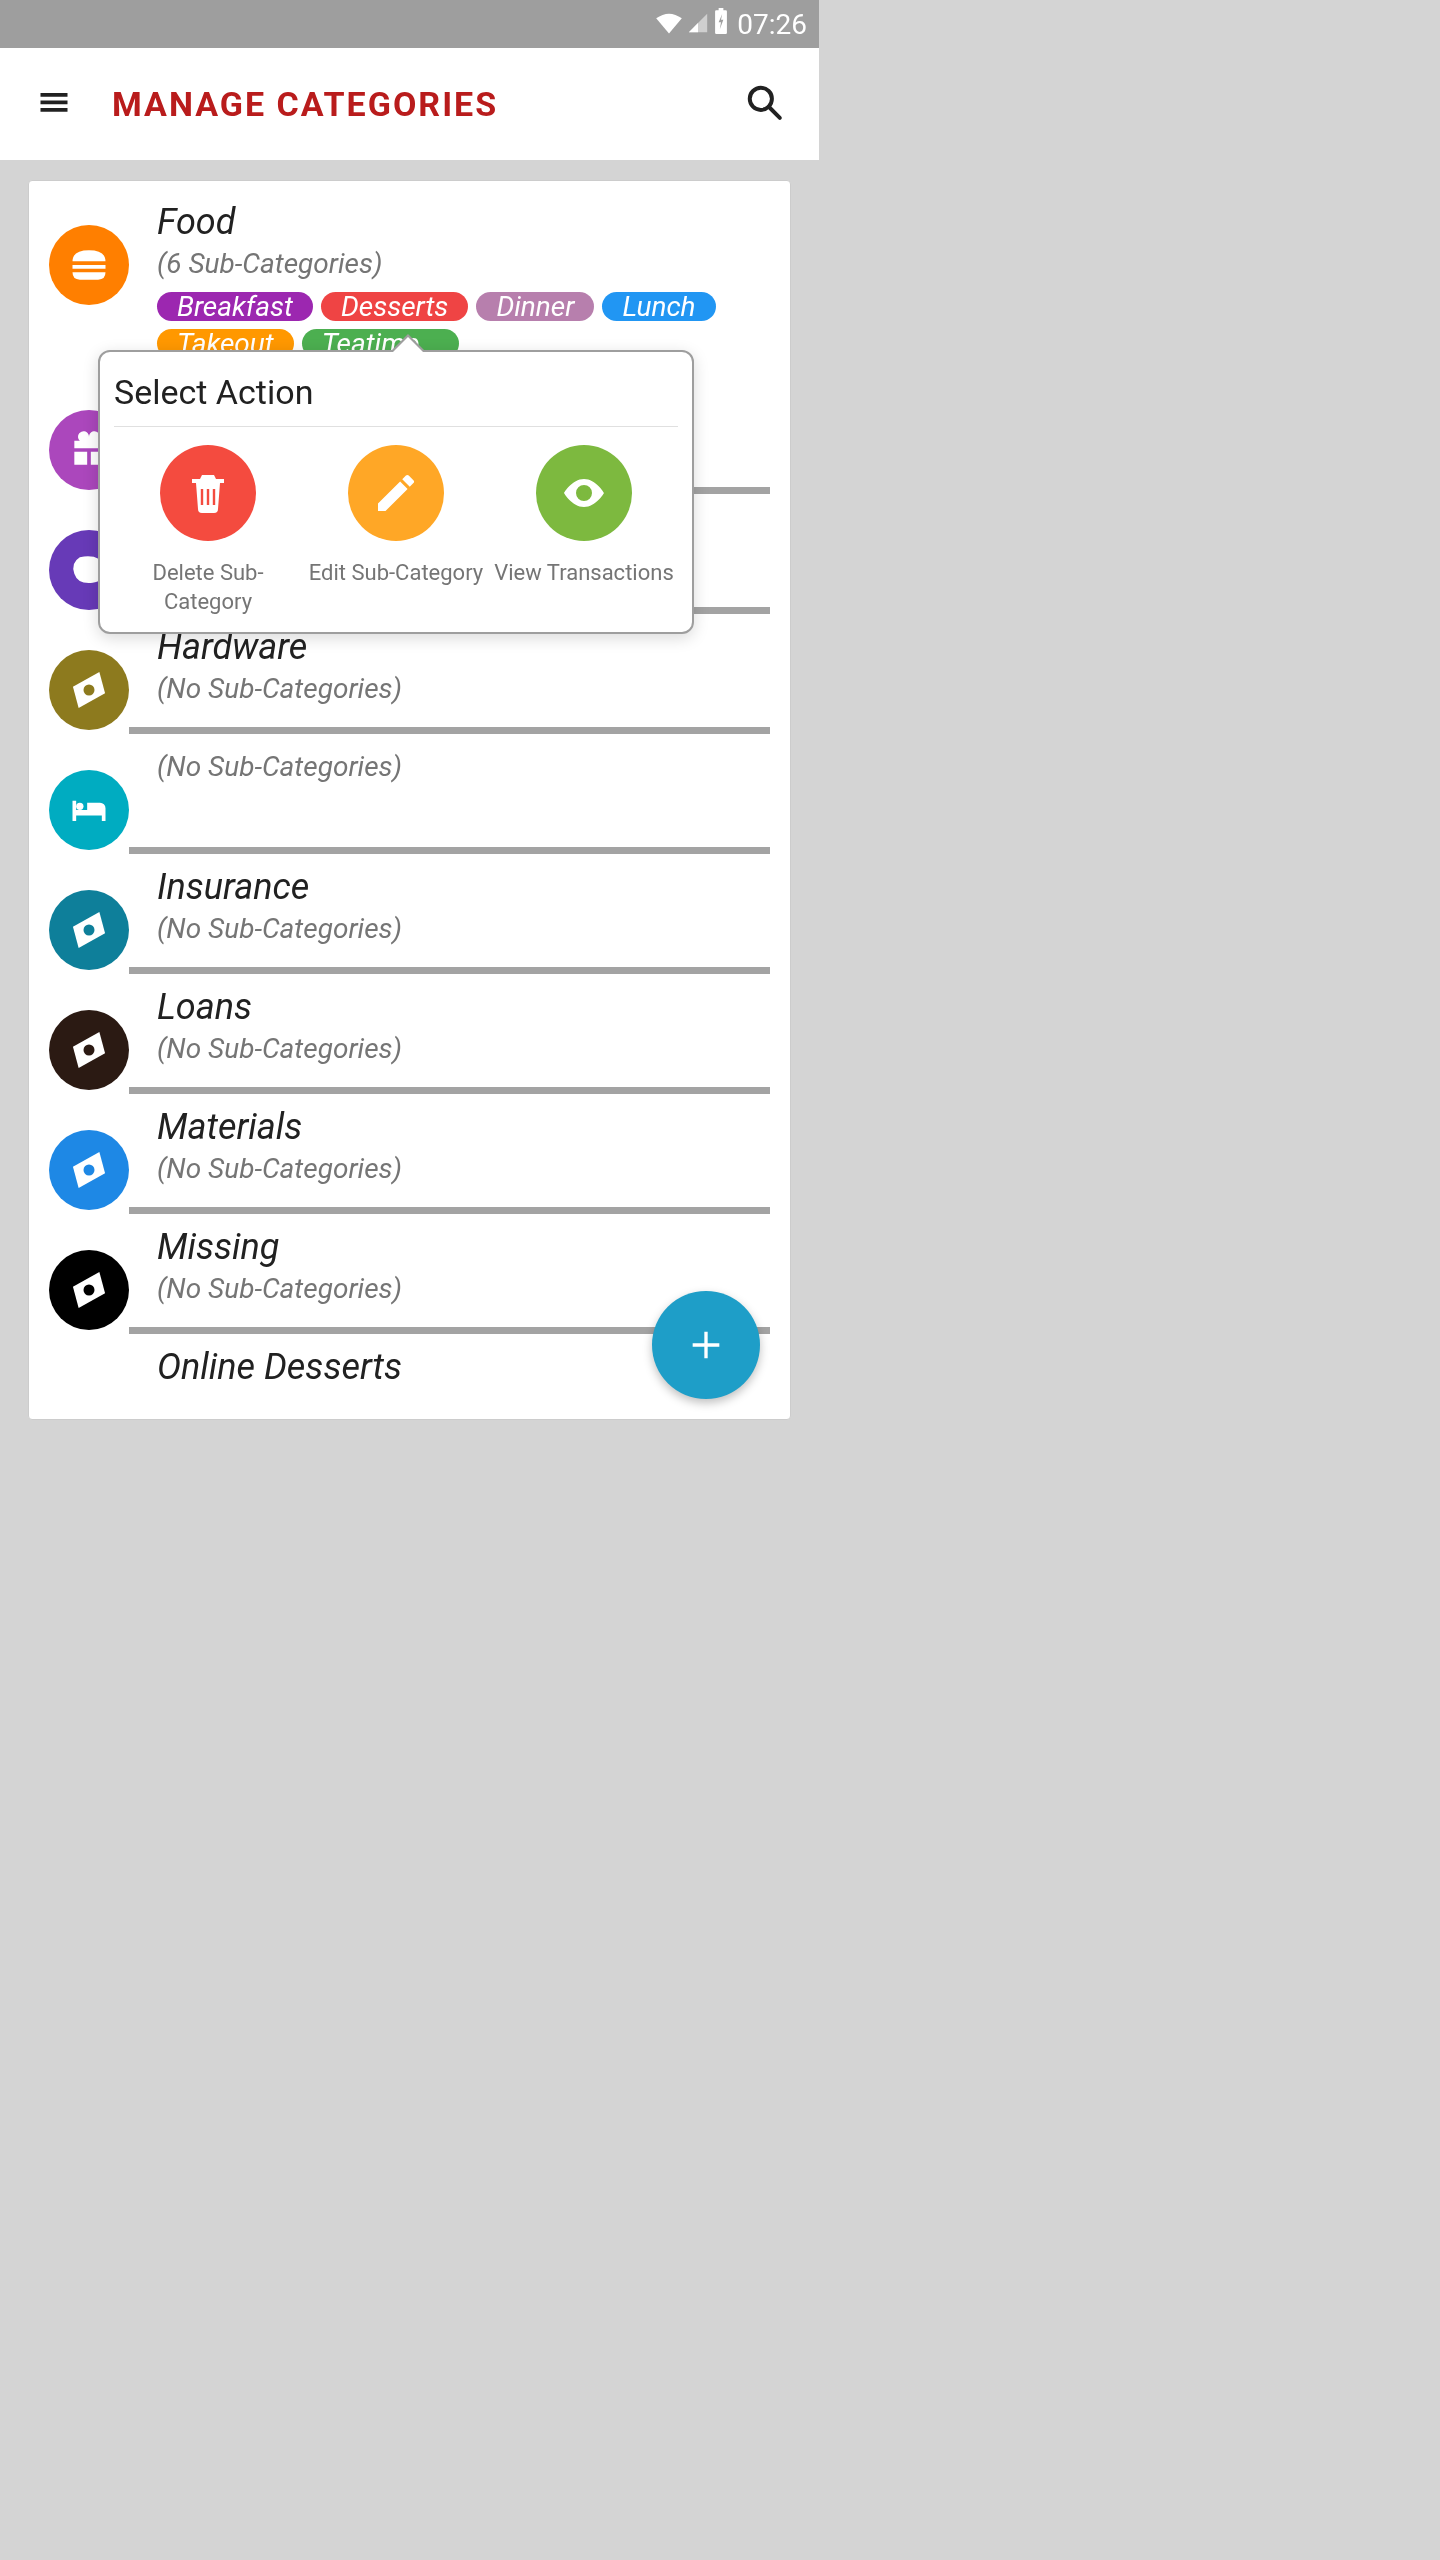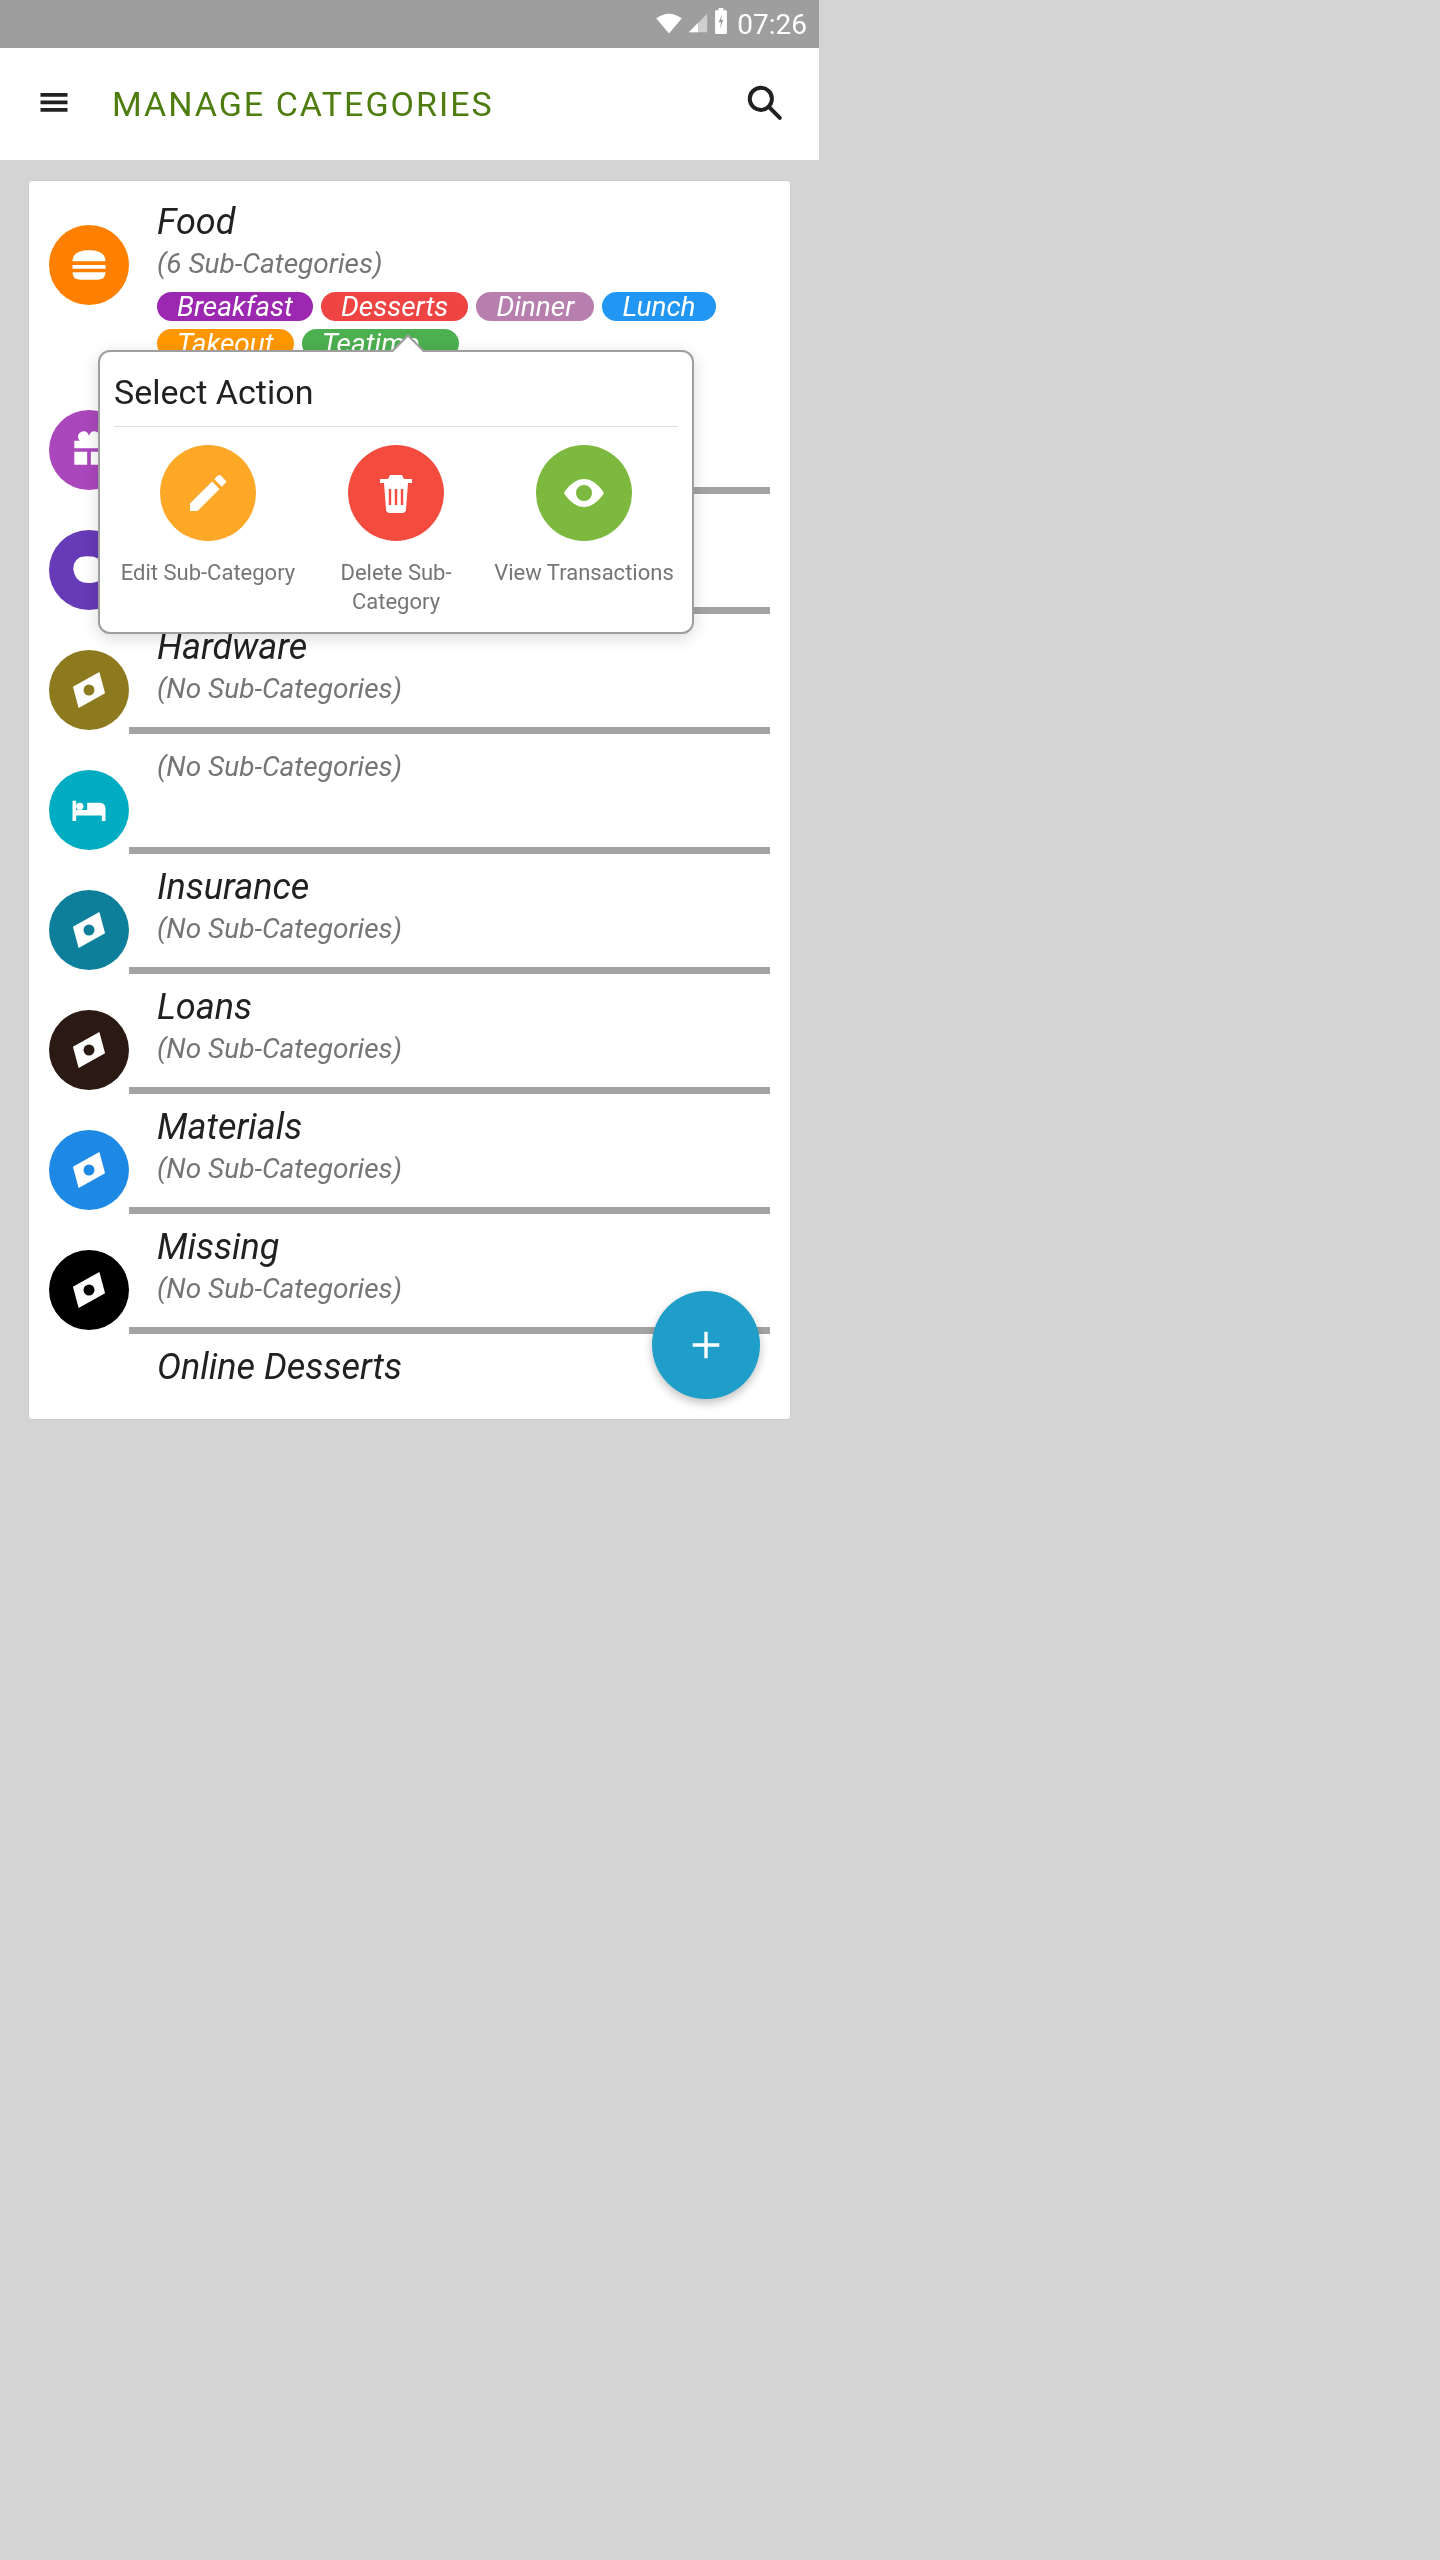--- a/index.html
+++ b/index.html
@@ -28,22 +28,22 @@
       height: 112px;
       background: white;
       display: flex;
       align-items: center;
       padding: 0 36px;
       gap: 40px;
     }
     .app-bar-title {
       font-size: 34px;
       letter-spacing: 2px;
-      font-weight: 400;
-      color: #4d7c0f;
+      font-weight: 700;
+      color: #b91c1c;
       flex: 1;
     }
     .menu-icon-svg { width: 36px; height: 36px; }
     .search-icon-svg { width: 38px; height: 38px; }
     .content {
       background: #d4d4d4;
       padding: 20px 28px;
       height: calc(100% - 160px);
     }
     .card {
@@ -375,35 +375,35 @@
           <path d="M12 4v16M4 12h16" fill="none"></path>
         </svg>
     </div>
   </div>
 </div>
 
 <div class="popover">
   <div class="popover-title">Select Action</div>
   <div class="popover-actions">
     <div class="popover-action">
-      <div class="action-circle" style="background:#ffa726">
-        <svg viewBox="0 0 24 24">
-            <path d="M3 17.25V21h3.75L17.81 9.94l-3.75-3.75L3 17.25zM20.71 7.04a1 1 0 0 0 0-1.41l-2.34-2.34a1 1 0 0 0-1.41 0l-1.83 1.83 3.75 3.75 1.83-1.83z"></path>
-          </svg>
-      </div>
-      <div class="action-label">Edit Sub-Category</div>
-    </div>
-    <div class="popover-action">
       <div class="action-circle" style="background:#f44b3f">
         <svg viewBox="0 0 24 24">
             <path d="M6 7h12l-1 13a2 2 0 0 1-2 2H9a2 2 0 0 1-2-2L6 7zm3-4h6l1 2h4v2H4V5h4l1-2z"></path>
             <path d="M9 10v8M12 10v8M15 10v8" stroke="#f44b3f" stroke-width="1.2"></path>
           </svg>
       </div>
       <div class="action-label">Delete Sub-Category</div>
+    </div>
+    <div class="popover-action">
+      <div class="action-circle" style="background:#ffa726">
+        <svg viewBox="0 0 24 24">
+            <path d="M3 17.25V21h3.75L17.81 9.94l-3.75-3.75L3 17.25zM20.71 7.04a1 1 0 0 0 0-1.41l-2.34-2.34a1 1 0 0 0-1.41 0l-1.83 1.83 3.75 3.75 1.83-1.83z"></path>
+          </svg>
+      </div>
+      <div class="action-label">Edit Sub-Category</div>
     </div>
     <div class="popover-action">
       <div class="action-circle" style="background:#7db93f">
         <svg viewBox="0 0 24 24">
             <path d="M12 5C6 5 2 12 2 12s4 7 10 7 10-7 10-7-4-7-10-7zm0 11a4 4 0 1 1 0-8 4 4 0 0 1 0 8z"></path>
             <circle cx="12" cy="12" r="2" fill="#7db93f"></circle>
           </svg>
       </div>
       <div class="action-label">View Transactions</div>
     </div>

